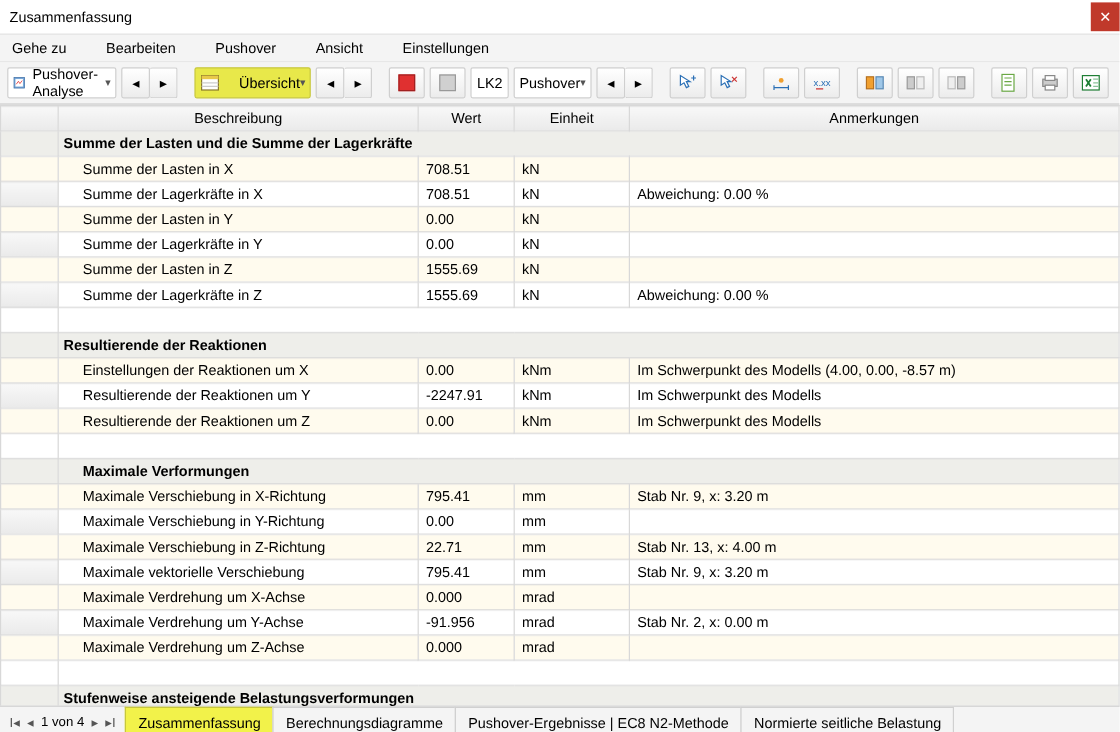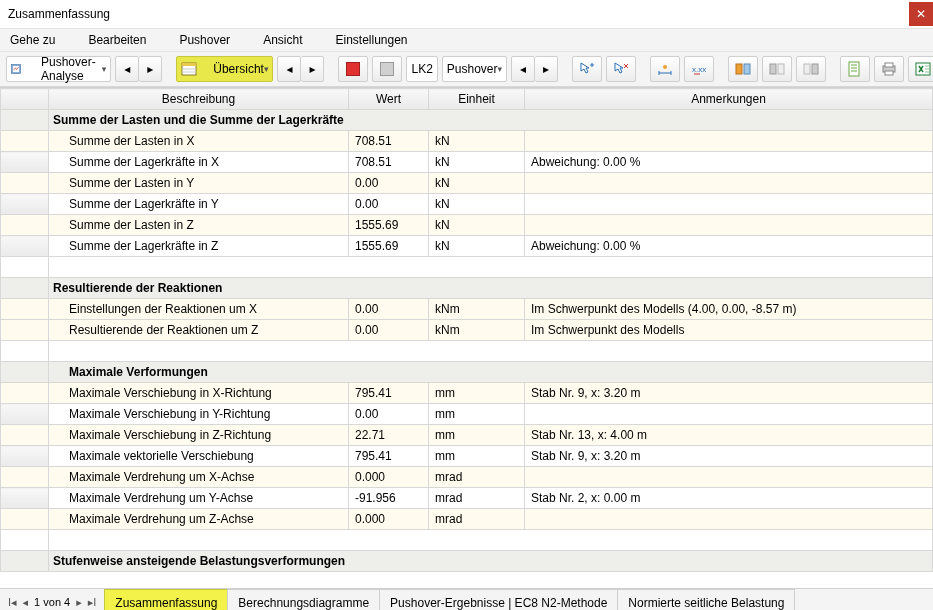--- a/index.html
+++ b/index.html
@@ -60,21 +60,21 @@
   <span>Einstellungen</span>
 </div>
 
 <div class="toolbar">
   <div class="tb-combo" style="width:130px">
     <svg class="icon16" viewBox="0 0 16 16">
         <rect x="1" y="1" width="14" height="14" fill="#7aa7d8" stroke="#3d6ea5"></rect>
         <rect x="3" y="3" width="10" height="10" fill="#fff"></rect>
         <path d="M4 10 L7 6 L9 9 L12 5" stroke="#d22" fill="none"></path>
       </svg>
-    <span style="margin-left:20px">Pushover-Analyse</span>
+    <span style="margin-left:6px">Pushover-Analyse</span>
     <span class="caret">▾</span>
   </div>
   <div class="nav-arrows">
     <div class="tb-btn">◂</div>
     <div class="tb-btn">▸</div>
   </div>
   <div class="sep"></div>
   <div class="tb-combo hl" style="width:160px">
     <svg class="icon16" viewBox="0 0 16 16">
         <rect x="1" y="2" width="14" height="12" fill="#fff" stroke="#8a7a2a"></rect>
@@ -259,20 +259,27 @@
           <td class="idx"></td>
           <td colspan="4" style="padding-left:4px">Resultierende der Reaktionen</td>
         </tr>
         <tr class="stripe">
           <td class="idx"></td>
           <td style="padding-left:20px">Einstellungen der Reaktionen um X</td>
           <td class="val">0.00</td>
           <td class="unit">kNm</td>
           <td>Im Schwerpunkt des Modells (4.00, 0.00, -8.57 m)</td>
         </tr>
+        <tr>
+          <td class="idx"></td>
+          <td style="padding-left:20px">Resultierende der Reaktionen um Y</td>
+          <td class="val">-2247.91</td>
+          <td class="unit">kNm</td>
+          <td>Im Schwerpunkt des Modells</td>
+        </tr>
         <tr class="stripe">
           <td class="idx"></td>
           <td style="padding-left:20px">Resultierende der Reaktionen um Z</td>
           <td class="val">0.00</td>
           <td class="unit">kNm</td>
           <td>Im Schwerpunkt des Modells</td>
         </tr>
         <tr class="blank">
           <td class="idx"></td>
           <td colspan="4"></td>

